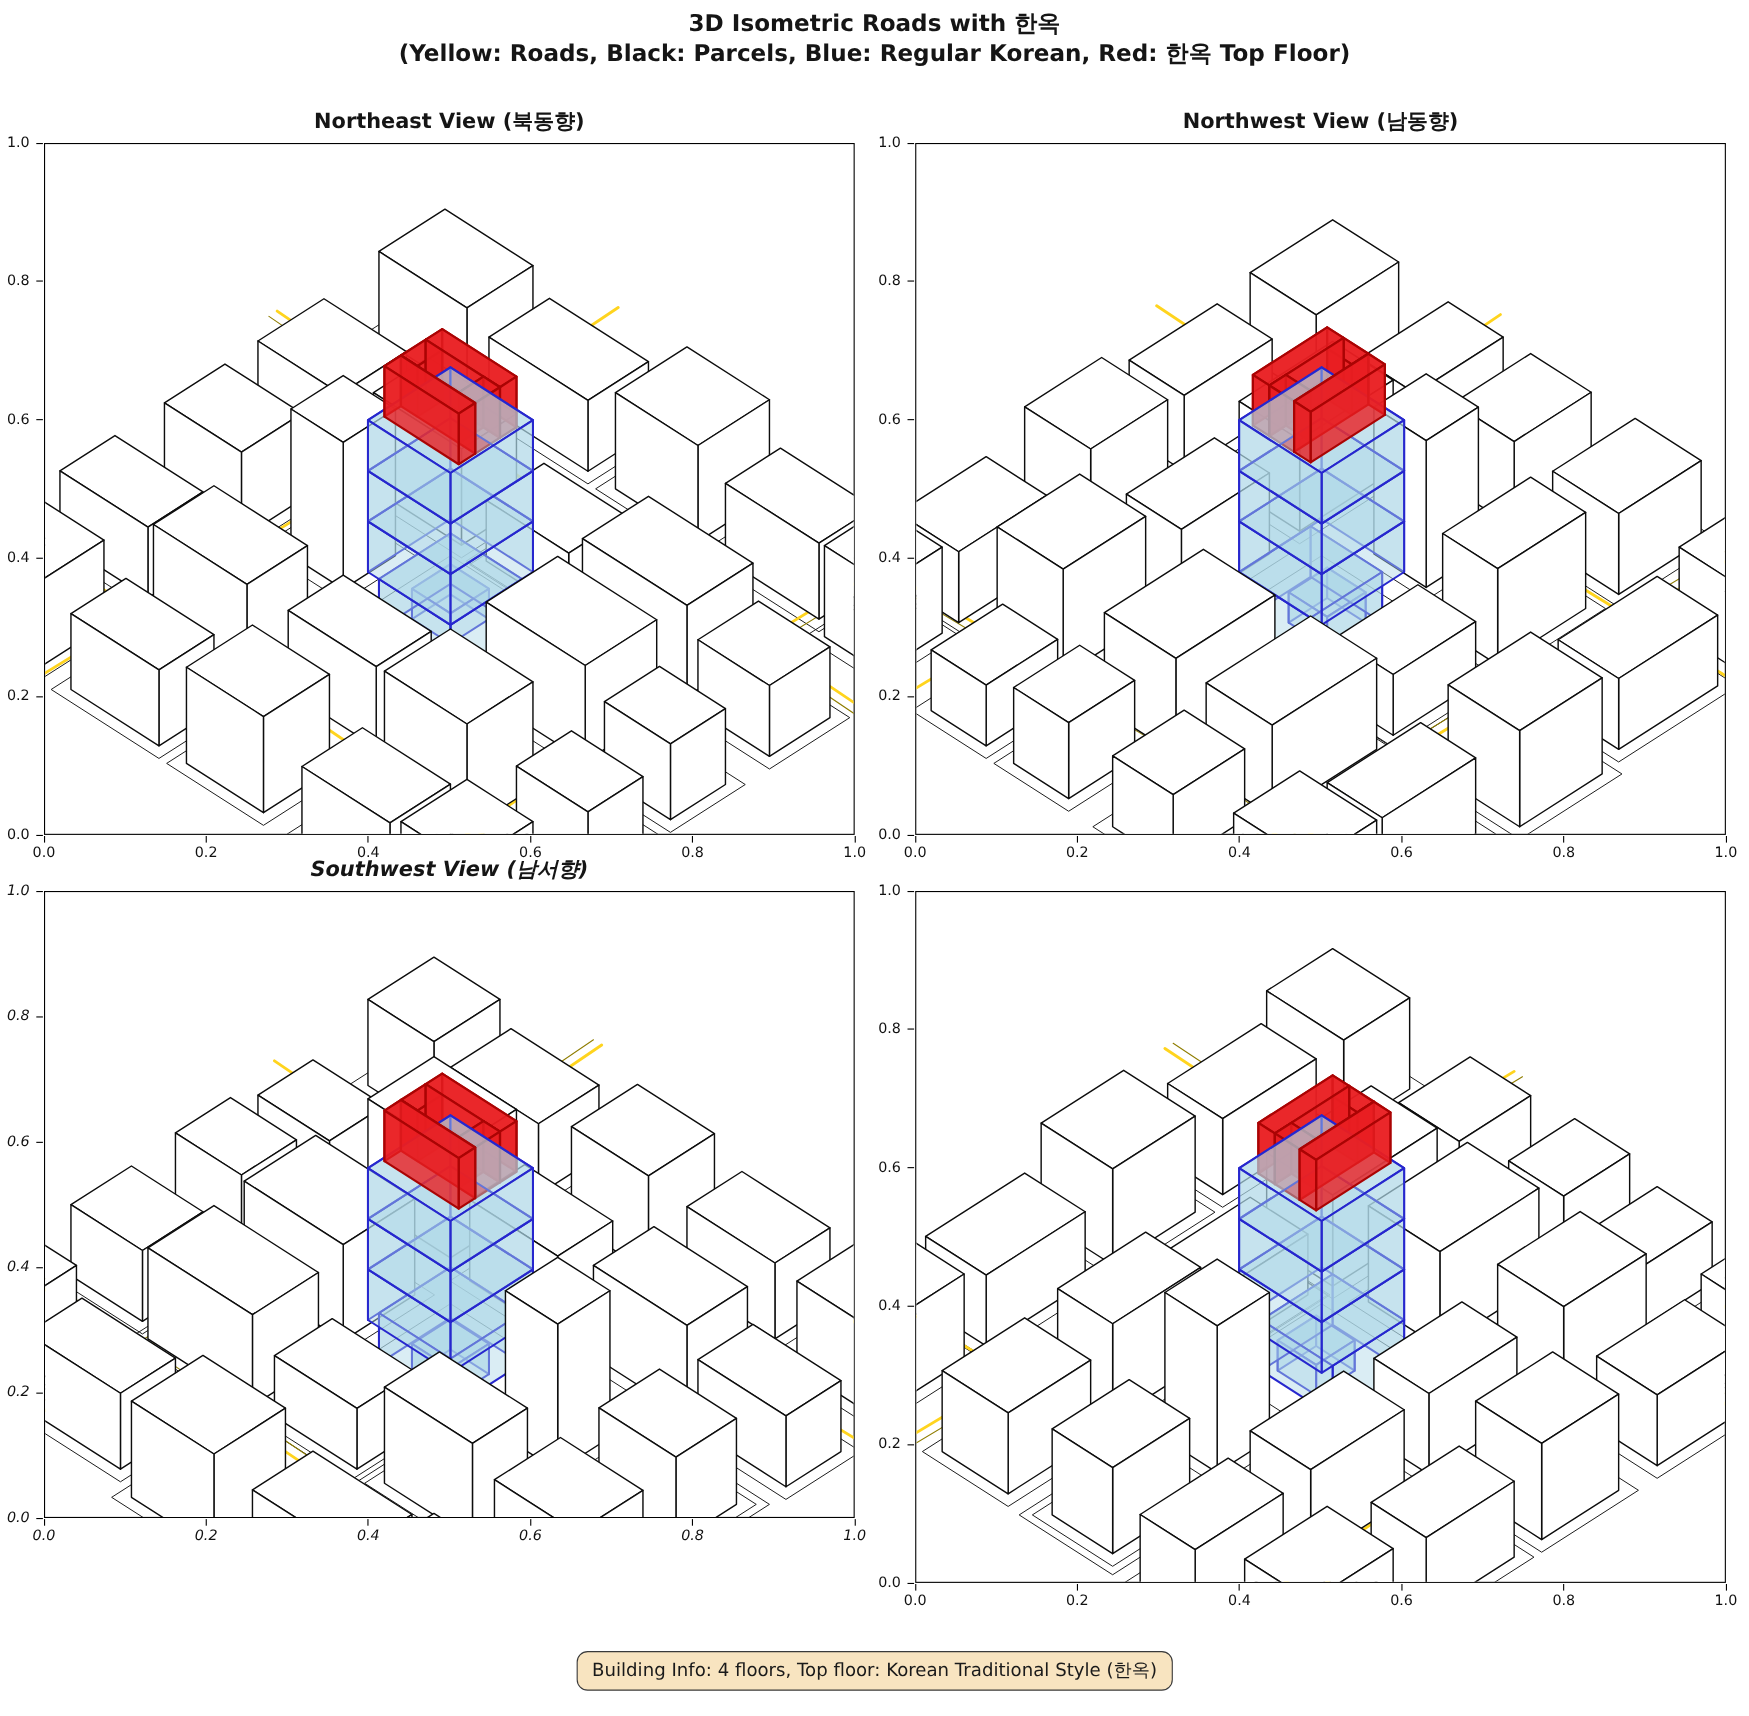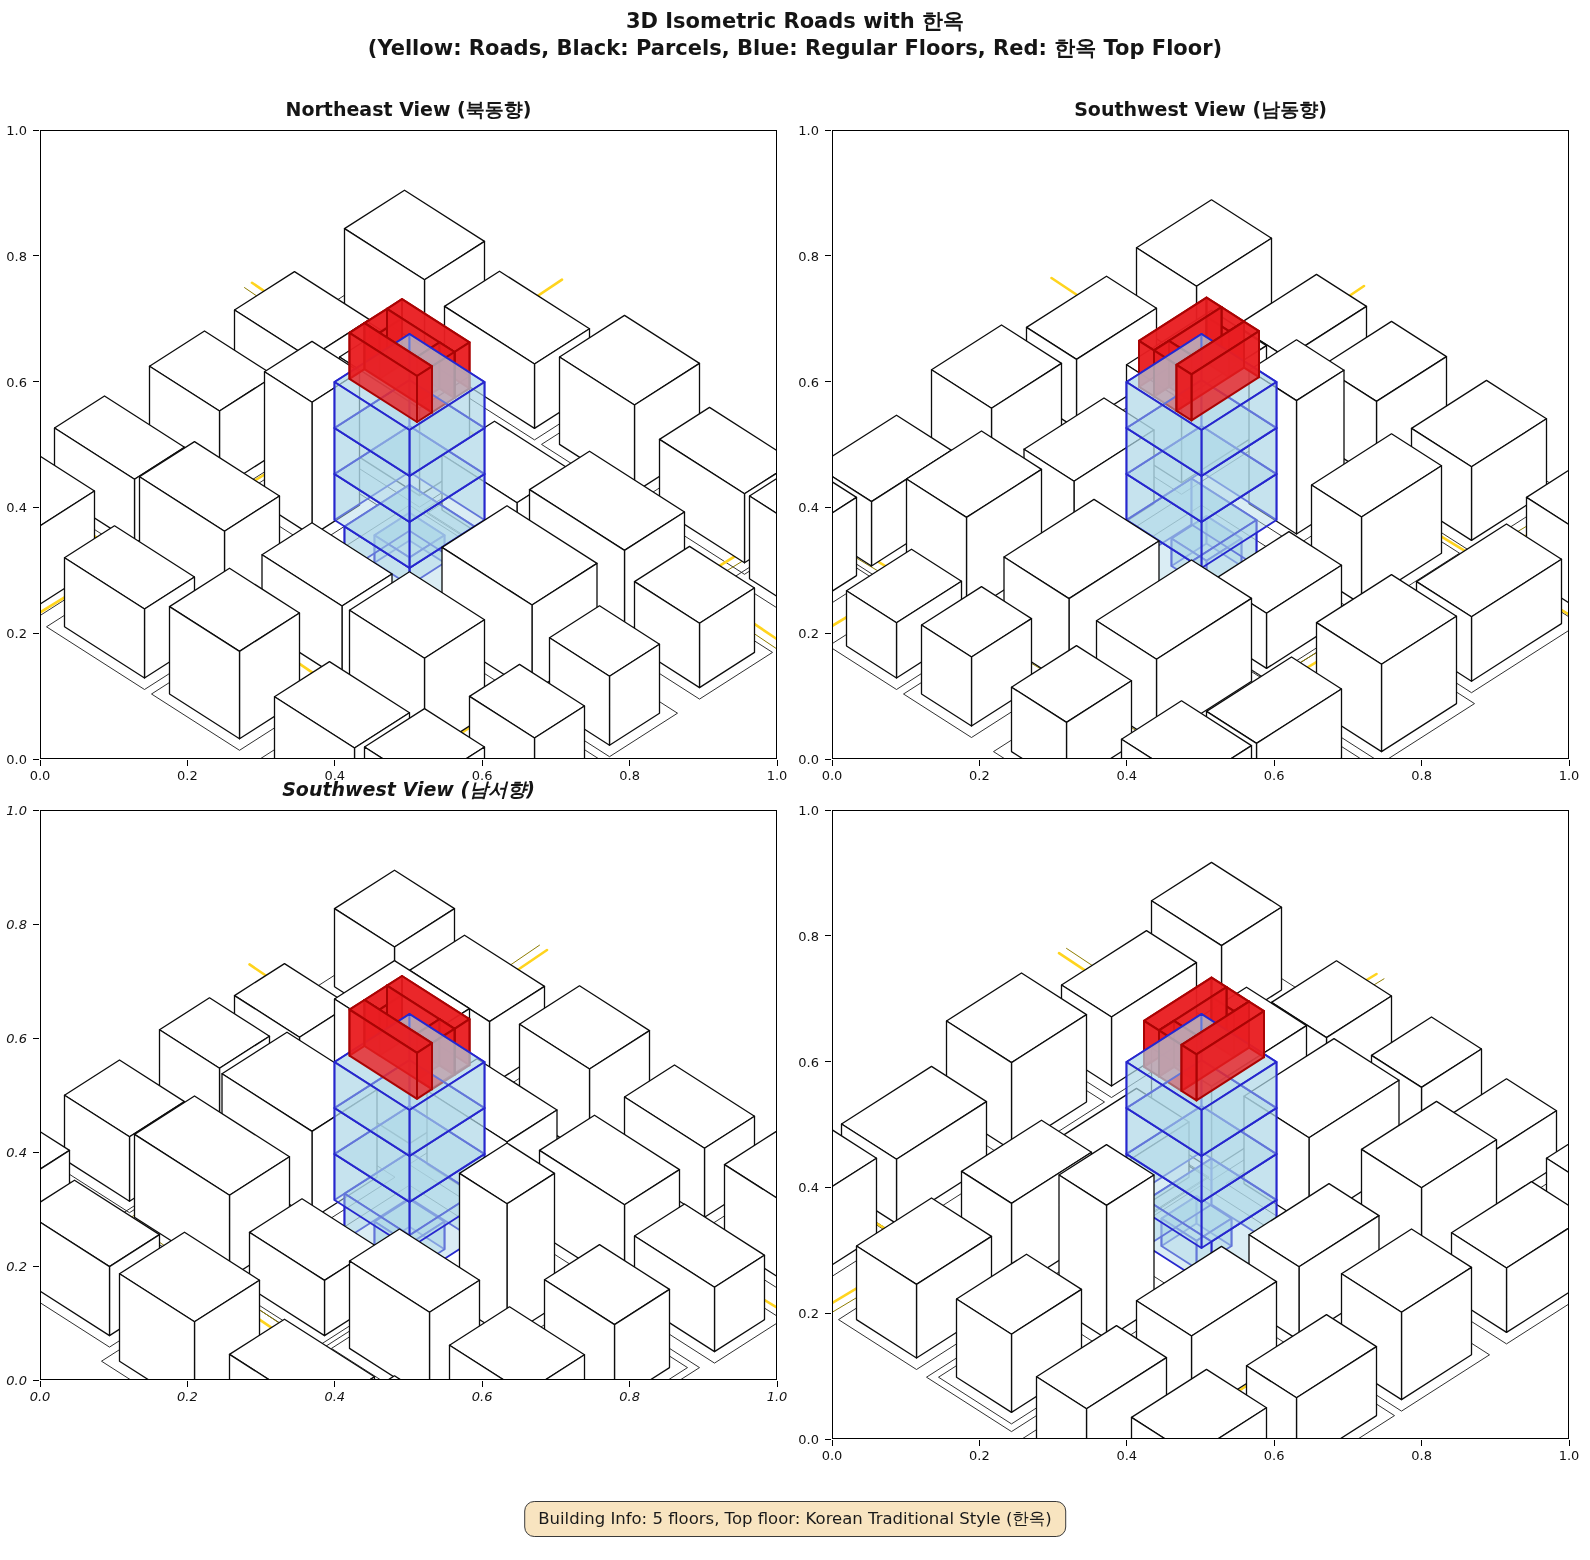--- a/index.html
+++ b/index.html
@@ -32,21 +32,21 @@
     position:absolute;top:1501px;left:50%;transform:translateX(-50%);
     border:1.5px solid #3a3a3a;border-radius:10px;padding:6px 13px;
     font-size:16.5px;color:#1a1a1a;white-space:nowrap;
   }
 </style>
 </head>
 <body>
 
 <div class="fig-title">
   <div>3D Isometric Roads with 한옥</div>
-  <div>(Yellow: Roads, Black: Parcels, Blue: Regular Floors, Red: 한옥 Top Floor)</div>
+  <div>(Yellow: Roads, Black: Parcels, Blue: Regular Korean, Red: 한옥 Top Floor)</div>
 </div>
 
 <div class="subplot" style="left:40px;top:130px;width:737px;height:629px;">
   <div class="sp-title">Northeast View (북동향)</div>
   <div class="plot">
     <svg width="737" height="629" viewBox="0 0 737 629">
         <polygon points="363.5,125.9 461.5,188.6 383.5,238.5 285.5,175.8" fill="none" stroke="#1a1a1a" stroke-width="0.9" stroke-linejoin="round"></polygon>
         <polygon points="458.5,193.1 566.5,262.2 493.5,308.9 385.5,239.8" fill="none" stroke="#1a1a1a" stroke-width="0.9" stroke-linejoin="round"></polygon>
         <polygon points="583.5,260.3 676.5,319.8 593.5,372.9 500.5,313.4" fill="none" stroke="#1a1a1a" stroke-width="0.9" stroke-linejoin="round"></polygon>
         <polygon points="668.5,333.9 771.5,399.8 703.5,443.3 600.5,377.4" fill="none" stroke="#1a1a1a" stroke-width="0.9" stroke-linejoin="round"></polygon>
@@ -222,21 +222,21 @@
       <div class="xtick" style="left: 60%;">0.6</div>
       <div class="xmark" style="left: calc(60% - 0.5px);"></div>
       <div class="xtick" style="left: 80%;">0.8</div>
       <div class="xmark" style="left: calc(80% - 0.5px);"></div>
       <div class="xtick" style="left: 100%;">1.0</div>
       <div class="xmark" style="left: calc(100% - 0.5px);"></div>
     </div>
 </div>
 
 <div class="subplot" style="left:832px;top:130px;width:737px;height:629px;">
-  <div class="sp-title">Southwest View (남동향)</div>
+  <div class="sp-title">Northwest View (남동향)</div>
   <div class="plot">
     <svg width="737" height="629" viewBox="0 0 737 629">
         <polygon points="851.5,431.8 753.5,494.5 675.5,444.6 773.5,381.9" fill="none" stroke="#1a1a1a" stroke-width="0.9" stroke-linejoin="round"></polygon>
         <polygon points="746.5,492.6 638.5,561.7 565.5,515.0 673.5,445.9" fill="none" stroke="#1a1a1a" stroke-width="0.9" stroke-linejoin="round"></polygon>
         <polygon points="641.5,572.6 548.5,632.1 465.5,579.0 558.5,519.5" fill="none" stroke="#1a1a1a" stroke-width="0.9" stroke-linejoin="round"></polygon>
         <polygon points="526.5,627.0 423.5,692.9 355.5,649.4 458.5,583.5" fill="none" stroke="#1a1a1a" stroke-width="0.9" stroke-linejoin="round"></polygon>
         <polygon points="436.5,697.4 358.5,747.3 270.5,691.0 348.5,641.1" fill="none" stroke="#1a1a1a" stroke-width="0.9" stroke-linejoin="round"></polygon>
         <polygon points="731.5,361.4 638.5,420.9 560.5,371.0 653.5,311.5" fill="none" stroke="#1a1a1a" stroke-width="0.9" stroke-linejoin="round"></polygon>
         <polygon points="626.5,422.2 528.5,484.9 460.5,441.4 558.5,378.7" fill="none" stroke="#1a1a1a" stroke-width="0.9" stroke-linejoin="round"></polygon>
         <polygon points="526.5,489.4 433.5,548.9 363.0,503.8 456.0,444.3" fill="none" stroke="#1a1a1a" stroke-width="0.9" stroke-linejoin="round"></polygon>
@@ -778,13 +778,13 @@
       <div class="xmark" style="left: calc(40% - 0.5px);"></div>
       <div class="xtick" style="left: 60%;">0.6</div>
       <div class="xmark" style="left: calc(60% - 0.5px);"></div>
       <div class="xtick" style="left: 80%;">0.8</div>
       <div class="xmark" style="left: calc(80% - 0.5px);"></div>
       <div class="xtick" style="left: 100%;">1.0</div>
       <div class="xmark" style="left: calc(100% - 0.5px);"></div>
     </div>
 </div>
 
-<div class="info-box" style="background: rgb(248, 228, 192); border-color: rgb(58, 58, 58);">Building Info: 5 floors, Top floor: Korean Traditional Style (한옥)</div>
+<div class="info-box" style="background: rgb(248, 228, 192); border-color: rgb(58, 58, 58);">Building Info: 4 floors, Top floor: Korean Traditional Style (한옥)</div>
 
 </body></html>

